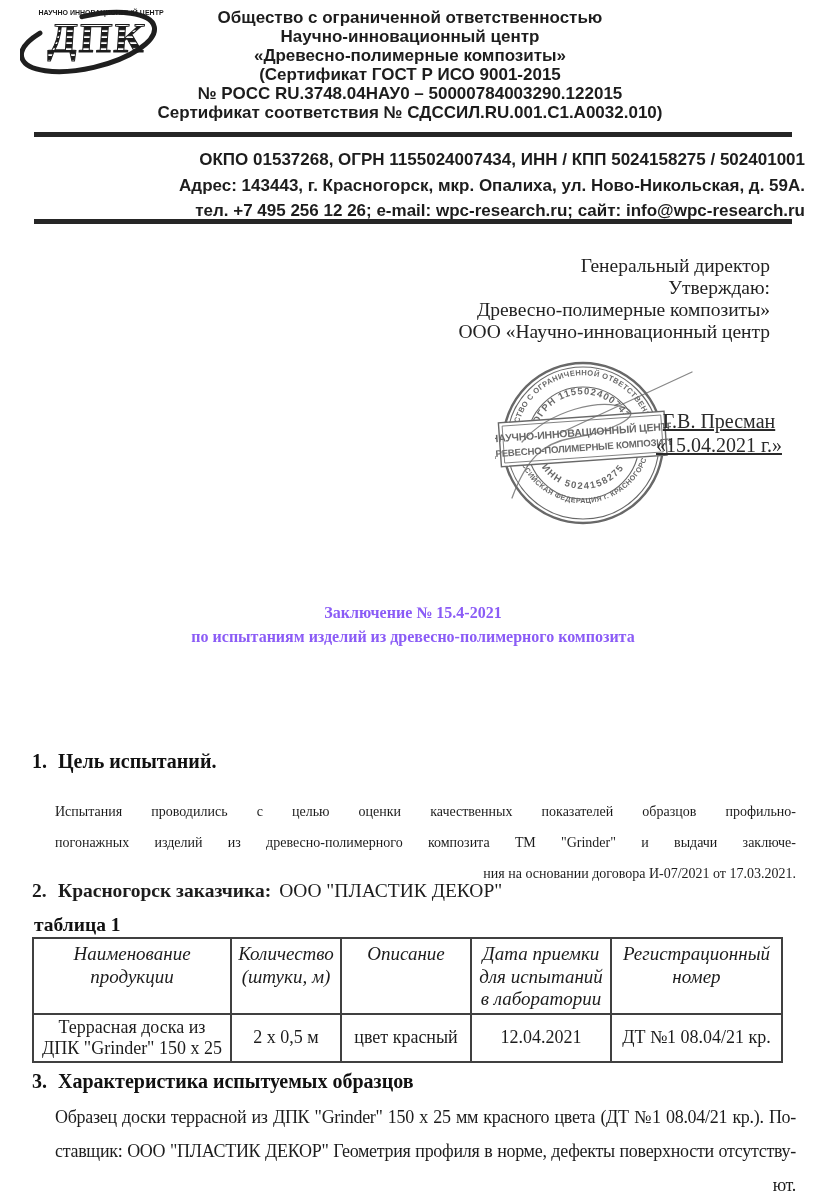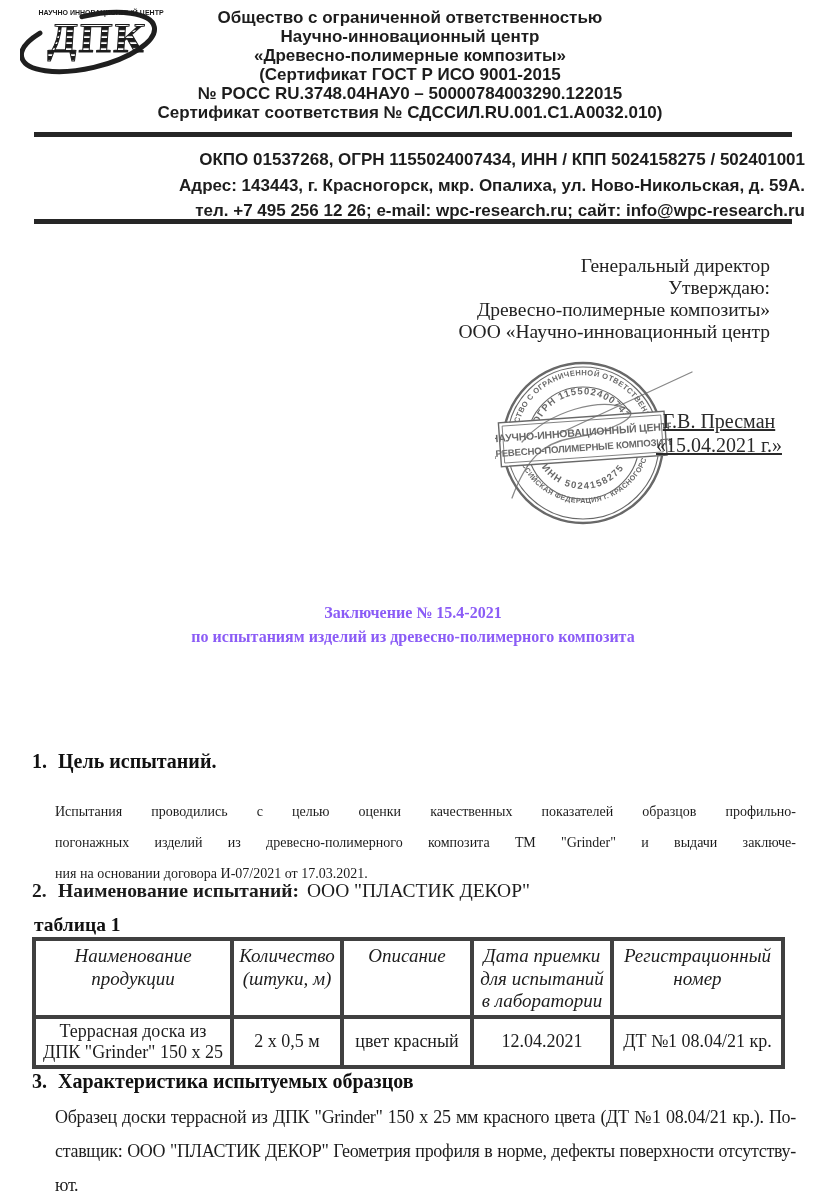--- a/index.html
+++ b/index.html
@@ -41,36 +41,36 @@
   .doc-title {
     left:15px; top:601px; width:796px; text-align:center;
     font-weight:bold; font-size:16px; line-height:24px; color:#8b5cf6;
   }
 
   
   .sec-head { display:flex; font-weight:bold; font-size:20px; color:#111; }
   .sec-head .num { width:26px; flex:0 0 26px; }
   .body-text { font-size:14px; line-height:31px; color:#1c1c1c; }
   .body-text .jline { display:block; text-align:justify; text-align-last:justify; }
-  .body-text .lline { display:block; text-align:left; }
+  .body-text .lline { display:block; text-align:right; }
   .s3-text { font-size:18px; line-height:34px; letter-spacing:-0.3px; }
 
   .sec2-row { display:flex; font-size:19.5px; color:#1c1c1c; }
   .sec2-row .num { width:26px; flex:0 0 26px; font-weight:bold; }
   .sec2-row .h { font-weight:bold; margin-right:8px; }
 
   .tbl-caption {
     left:34px; top:914px; width:734px; text-align:left;
     font-weight:bold; font-size:19.5px; color:#111;
   }
 
   
   table.products { border-collapse:collapse; width:749px; table-layout:fixed; }
   table.products td {
-    border:4px solid #404040; text-align:center; padding:2px 4px;
+    border:2px solid #404040; text-align:center; padding:2px 4px;
     color:#1c1c1c;
   }
   table.products tr.hdr td {
     vertical-align:top; font-style:italic; font-size:19px; line-height:22.5px;
     height:65px; padding-top:4px;
   }
   table.products tr.bodyrow td {
     vertical-align:middle; font-size:18px; line-height:21px; height:40px;
   }
 
@@ -180,21 +180,21 @@
     <span>Цель испытаний.</span>
   </div>
   <div class="abs body-text" style="left:55px; top:796px; width:741px;">
     <span class="jline">Испытания проводились с целью оценки качественных показателей образцов профильно-</span>
     <span class="jline">погонажных изделий из древесно-полимерного композита ТМ "Grinder" и выдачи заключе-</span>
     <span class="lline">ния на основании договора И-07/2021 от 17.03.2021.</span>
   </div>
 
   <div class="abs sec2-row" style="left:32px; top:880px; width:760px;">
     <span class="num">2.</span>
-    <span class="h">Наименование испытаний:</span>
+    <span class="h">Красногорск заказчика:</span>
     <span>ООО "ПЛАСТИК ДЕКОР"</span>
   </div>
 
   <div class="abs tbl-caption">таблица 1</div>
 
   <div class="abs" style="left:32px; top:937px;">
     <table class="products">
       <colgroup>
         <col style="width:198px">
           <col style="width:110px">

